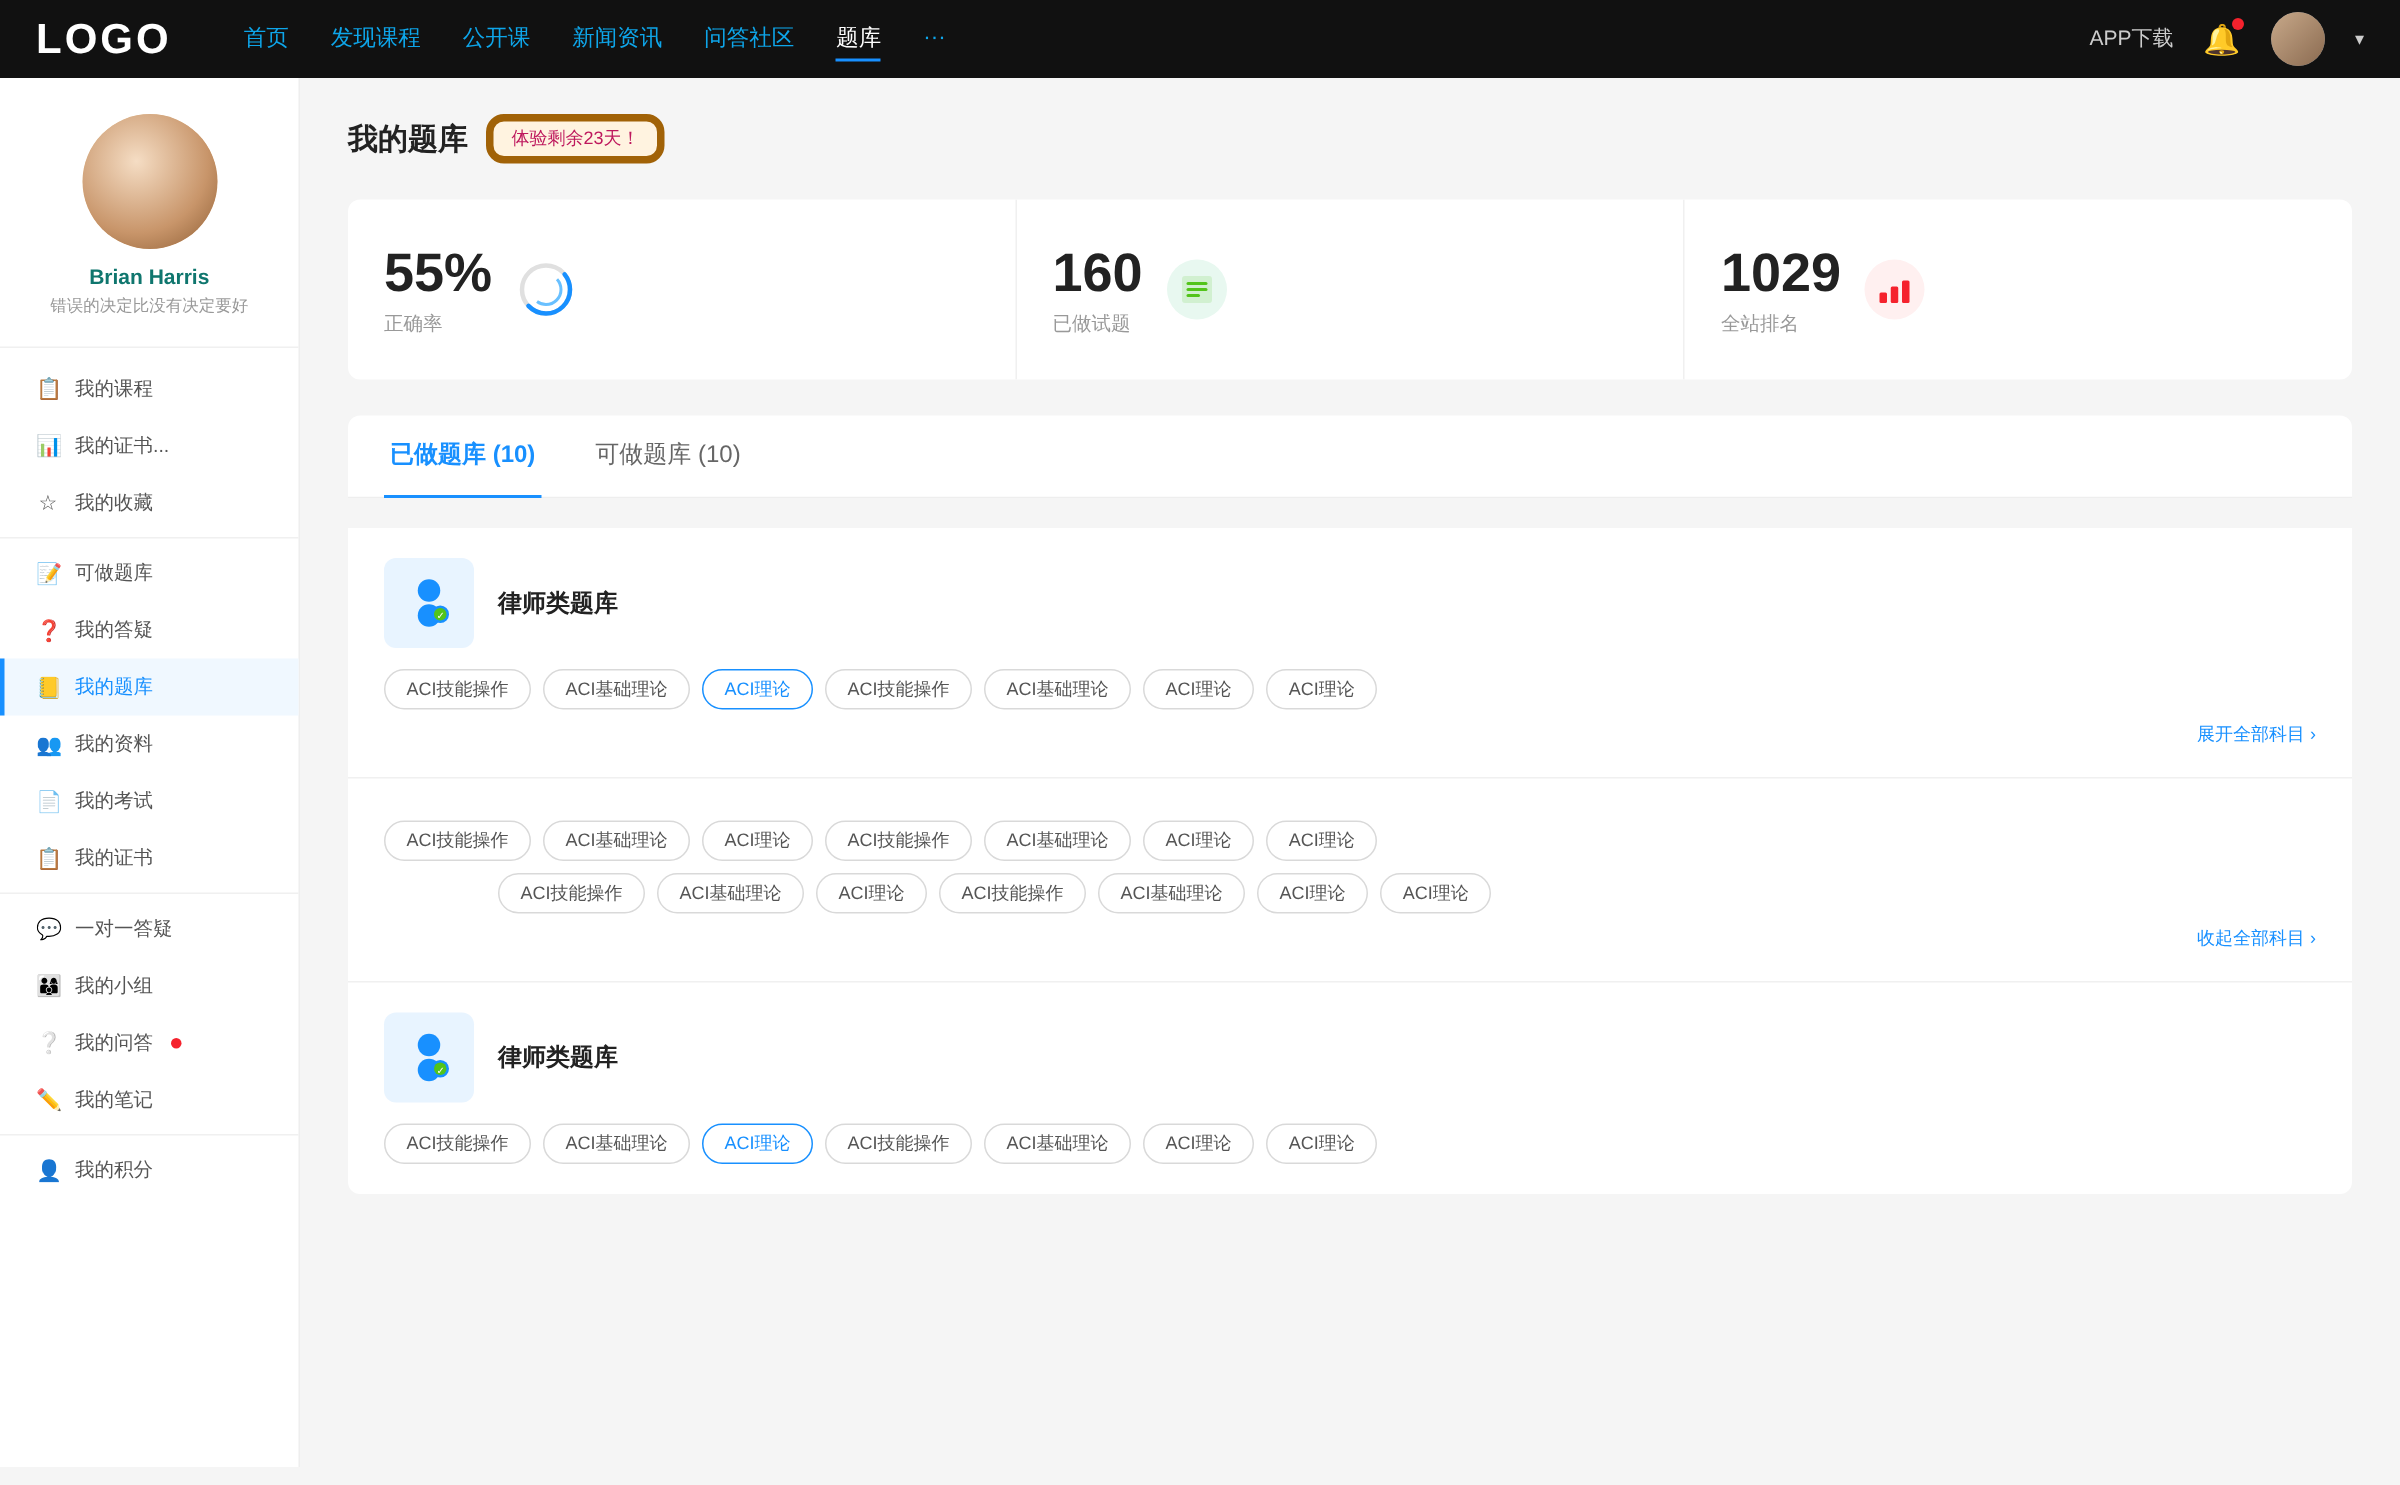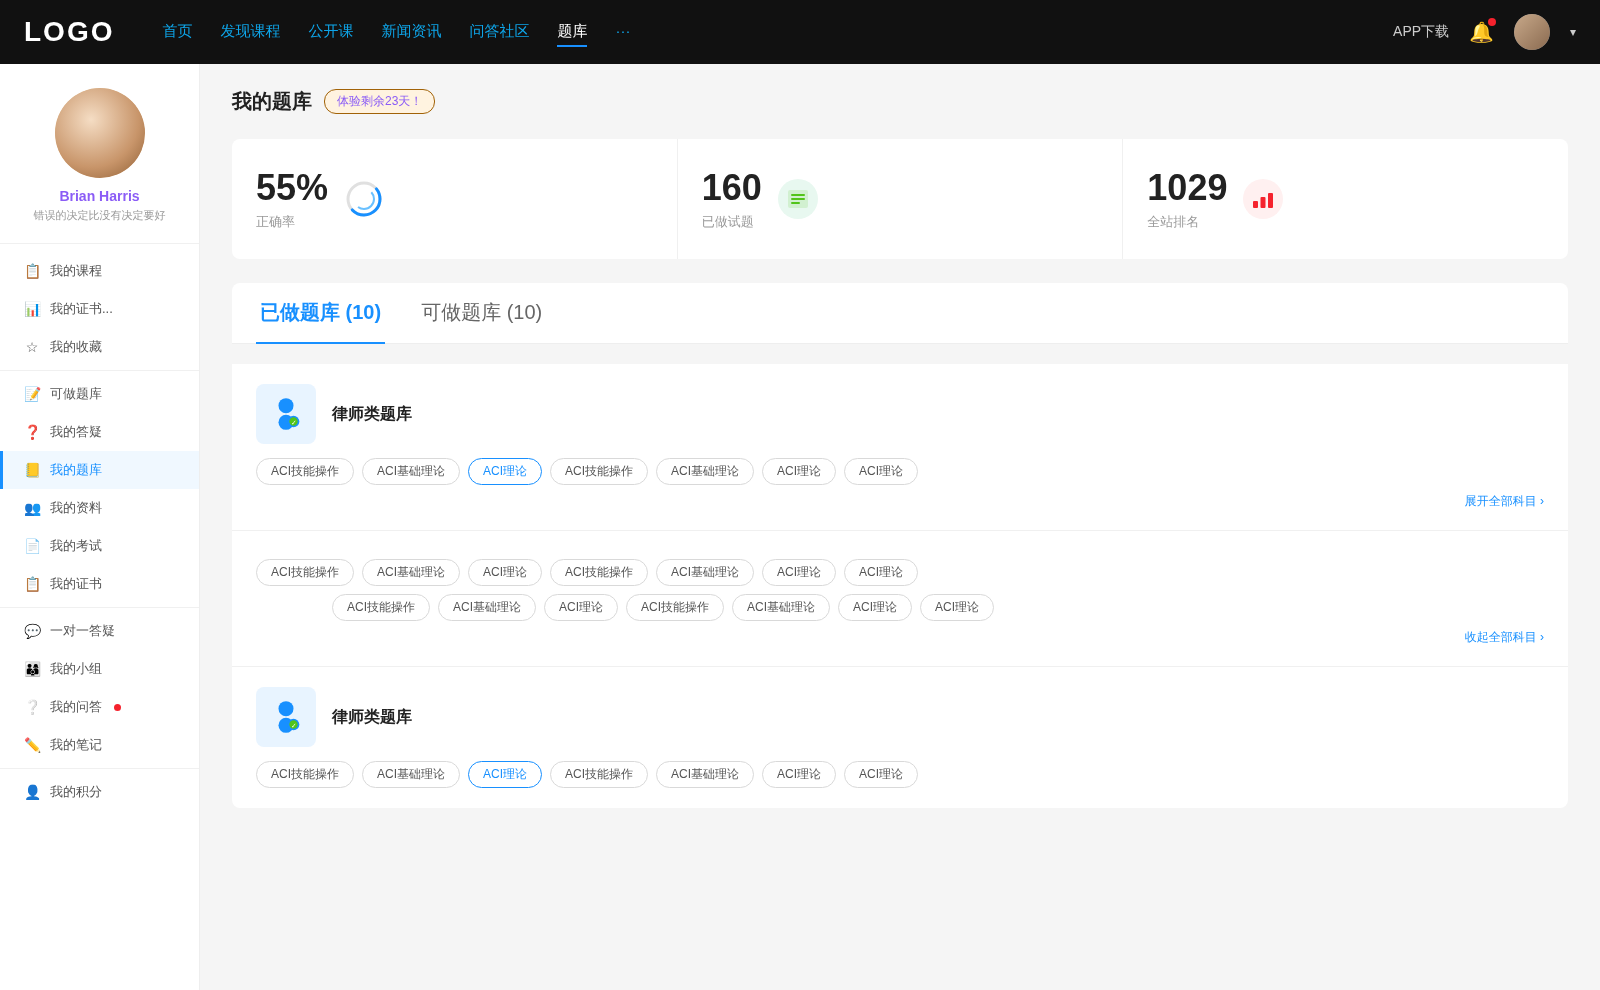--- a/index.html
+++ b/index.html
@@ -1,21 +1,21 @@
 <!DOCTYPE html>
 <html><head>
   <meta charset="utf-8">
   <style>
     * { box-sizing: border-box; margin: 0; padding: 0; }
     body { font-family: -apple-system, BlinkMacSystemFont, 'PingFang SC', 'Microsoft YaHei', sans-serif; background: #f5f5f5; }
 
     
     .navbar {
       background: #111;
-      height: 64px;
+      height: 52px;
       display: flex;
       align-items: center;
       padding: 0 24px;
       gap: 32px;
       position: sticky;
       top: 0;
       z-index: 100;
     }
     .navbar-logo {
       color: #fff;
@@ -119,21 +119,21 @@
     }
     .sidebar-avatar-inner {
       width: 100%;
       height: 100%;
       background: radial-gradient(circle at 40% 35%, #f5ddc4, #c8956a 60%, #8a5a30);
       border-radius: 50%;
     }
     .sidebar-name {
       font-size: 14px;
       font-weight: 600;
-      color: #8b5cf6;
+      color: #0f766e;
       margin-bottom: 4px;
     }
     .sidebar-motto {
       font-size: 11px;
       color: #999;
       text-align: center;
       padding: 0 10px;
     }
     .sidebar-menu {
       list-style: none;
@@ -195,22 +195,22 @@
       gap: 12px;
       margin-bottom: 24px;
     }
     .page-title {
       font-size: 20px;
       font-weight: 600;
       color: #222;
     }
     .trial-badge {
       background: #fff3e0;
-      color: #8b5cf6;
-      border: 1px solid #a16207;
+      color: #be185d;
+      border: 5px solid #a16207;
       border-radius: 12px;
       padding: 3px 12px;
       font-size: 12px;
     }
 
     
     .stats-row {
       background: #fff;
       border-radius: 8px;
       display: flex;
@@ -252,21 +252,21 @@
       display: flex;
       gap: 32px;
       border-bottom: 1px solid #eee;
       margin-bottom: 20px;
       background: #fff;
       padding: 0 24px;
       border-radius: 8px 8px 0 0;
     }
     .tab-item {
       padding: 16px 4px;
-      font-size: 20px;
+      font-size: 16px;
       color: #666;
       cursor: pointer;
       border-bottom: 2px solid transparent;
       margin-bottom: -1px;
     }
     .tab-item.active {
       color: #1890ff;
       border-bottom: 2px solid #1890ff;
       font-weight: 600;
     }

